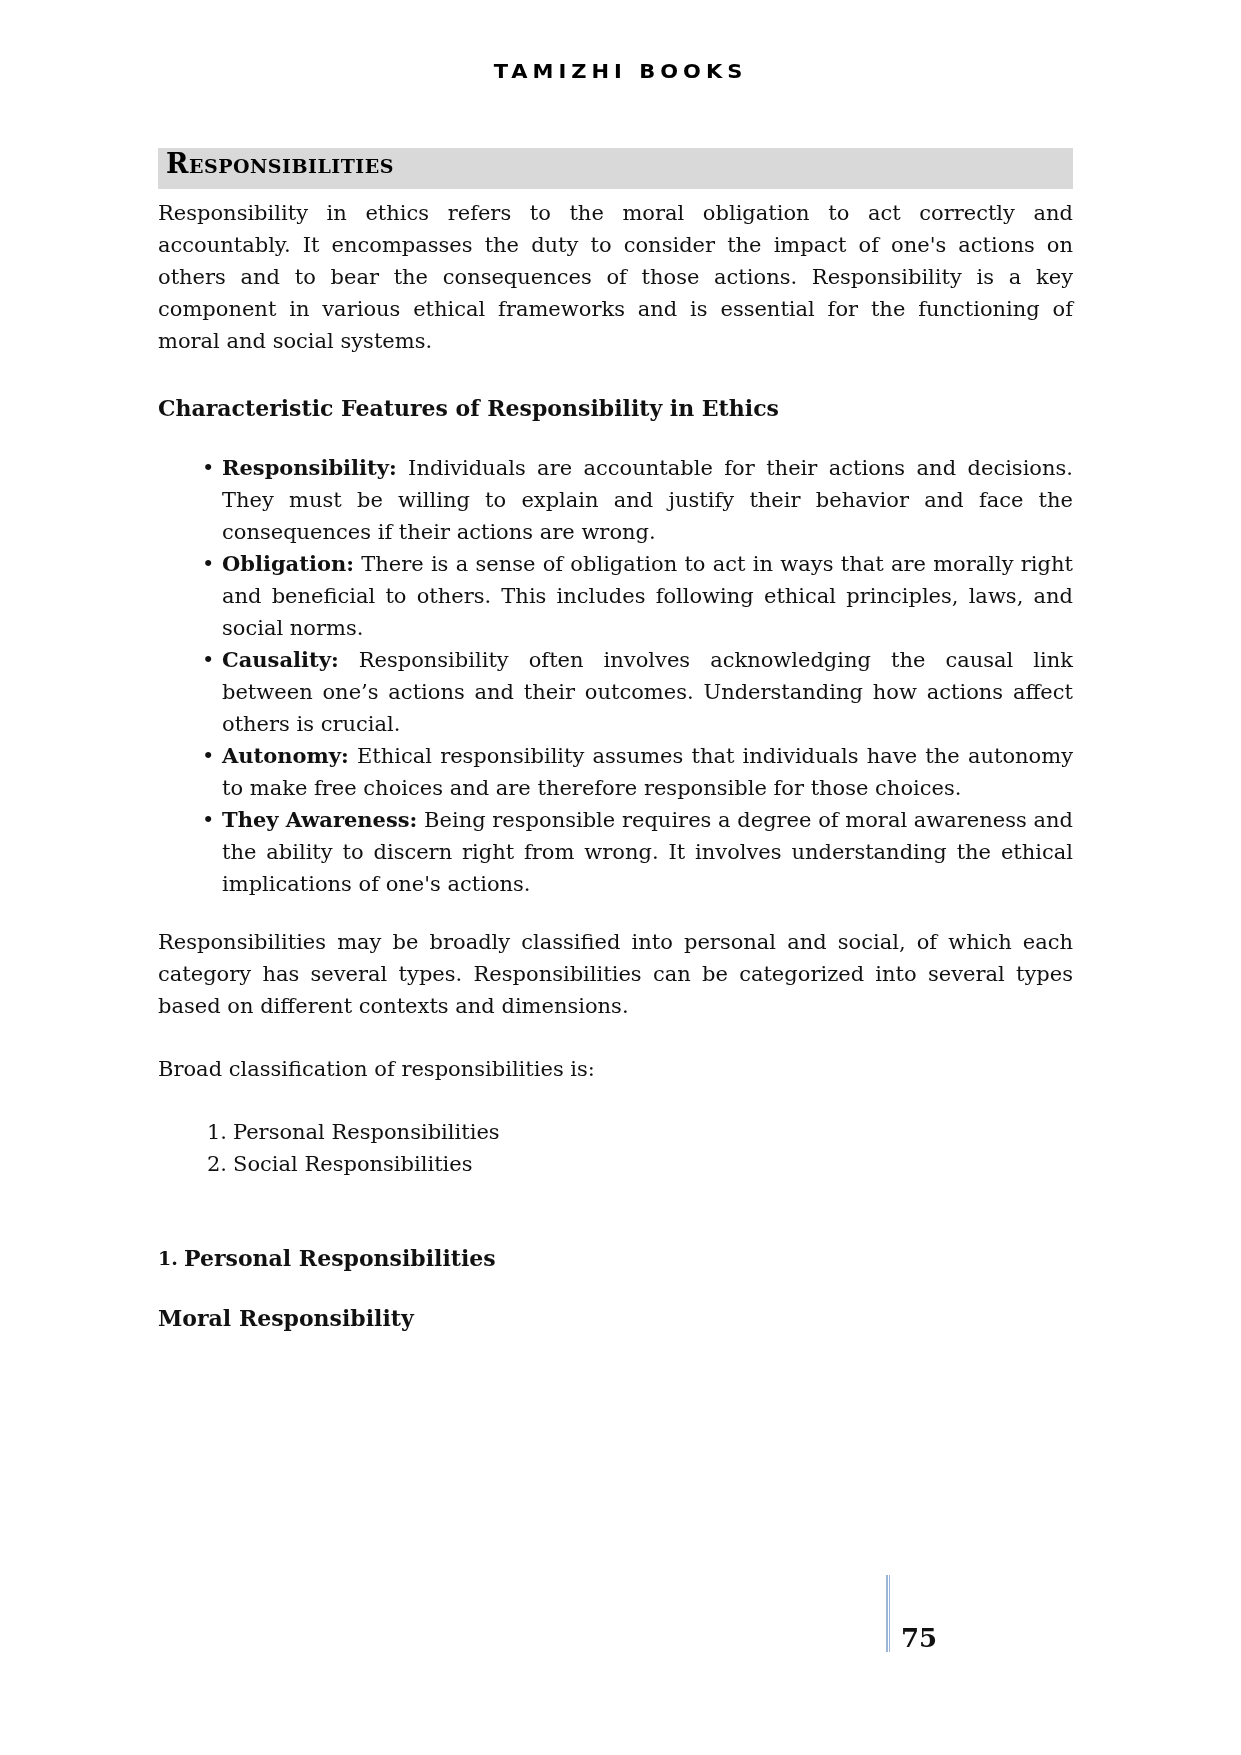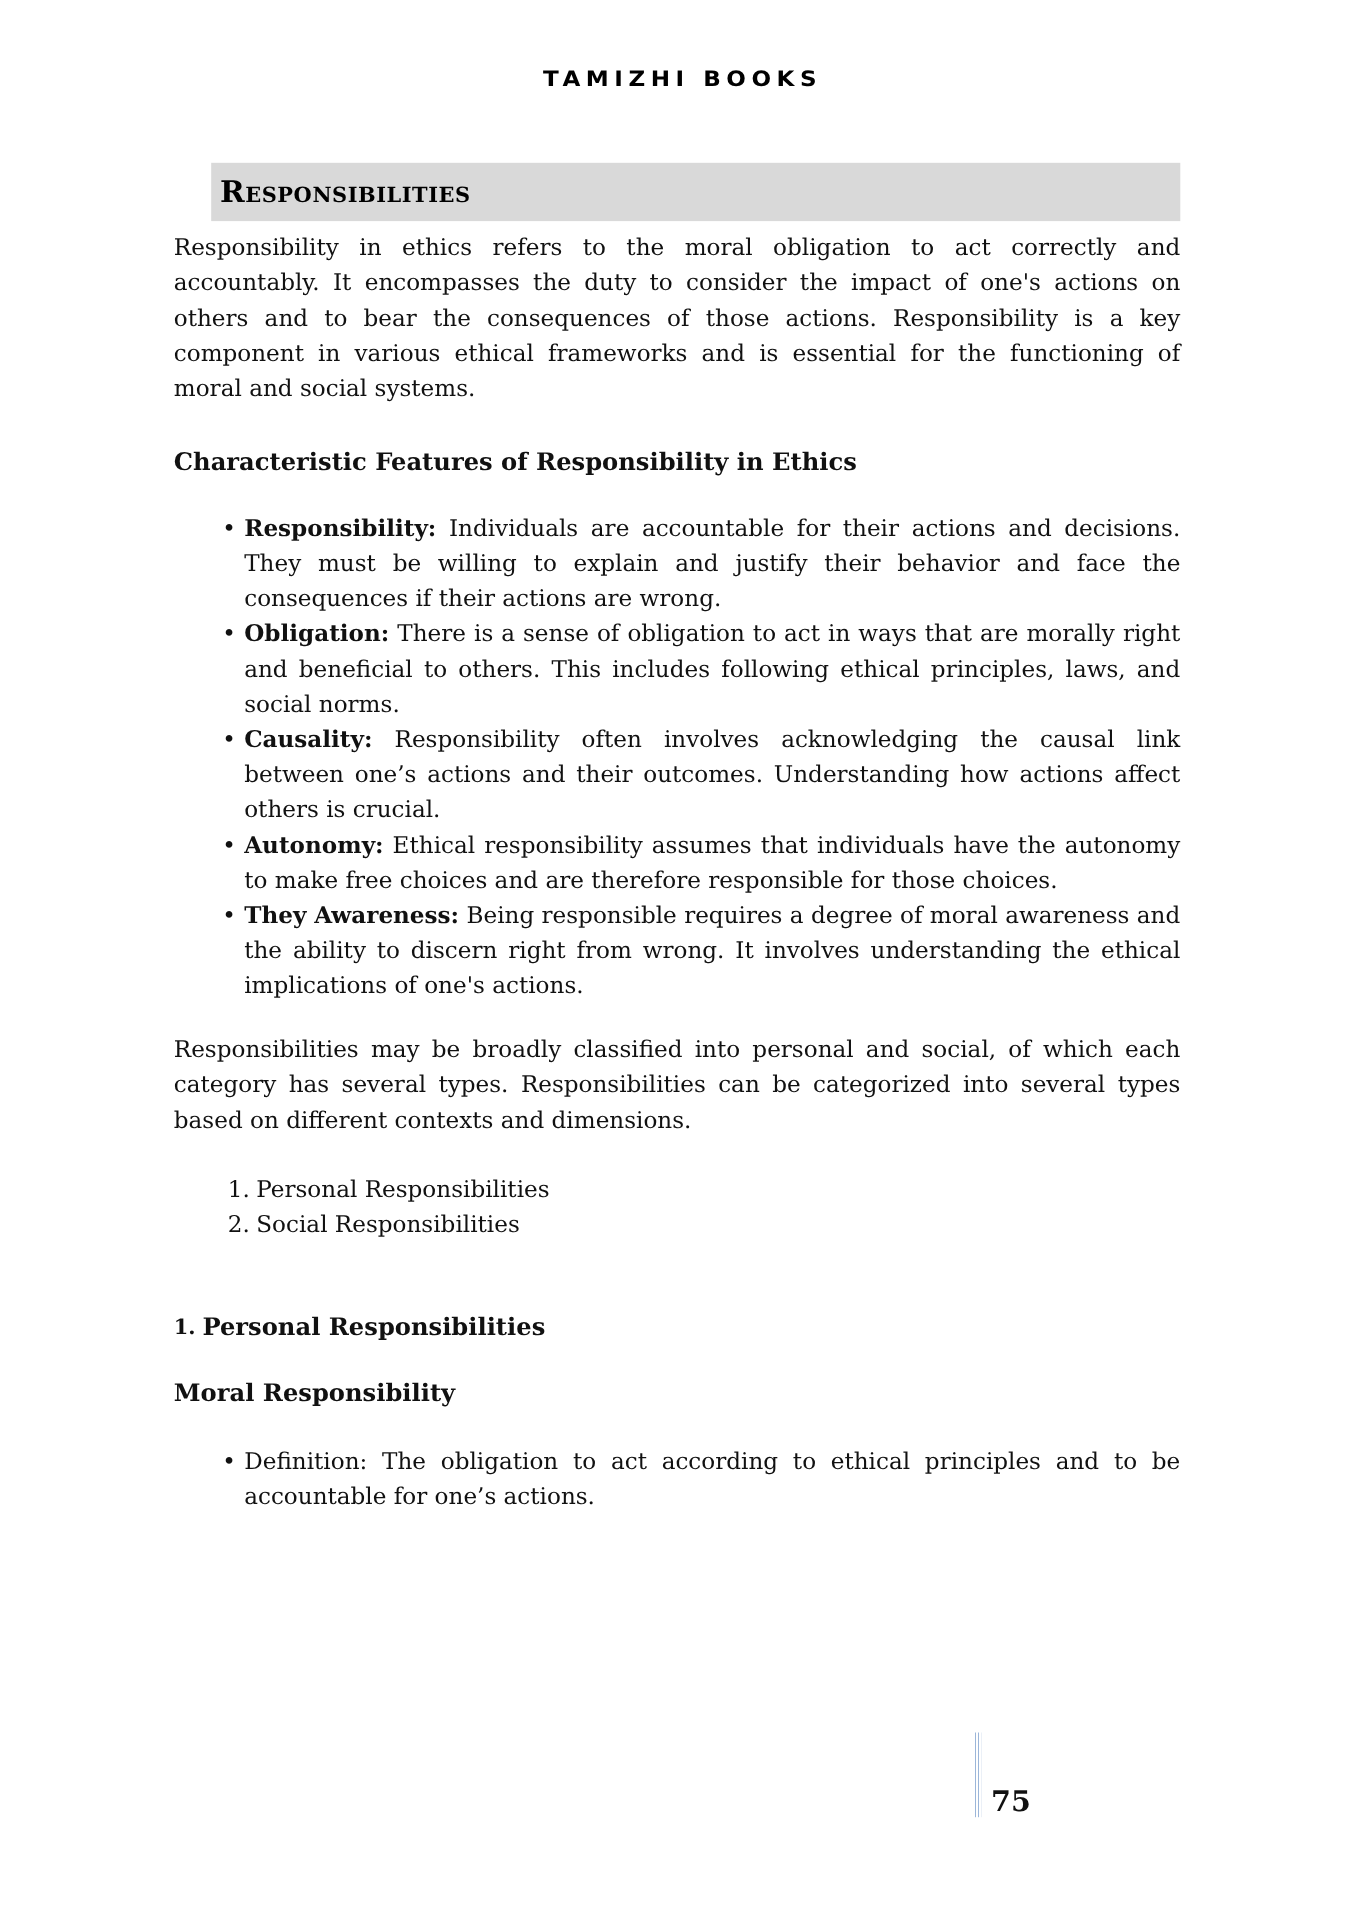--- a/index.html
+++ b/index.html
@@ -30,28 +30,27 @@
     color:#000;
   }
   .content{
     margin:0 168px 0 158px; 
     font-size:21px;
     line-height:32px;
   }
   .title-bar{
     margin-top:62px;
     background:var(--title-bar-bg);
-    padding:12px 10px 10px 8px;
+    padding:0 10px 10px 8px;
     font-size:27px;
     line-height:31px;
     font-weight:bold;
     font-variant:small-caps;
     letter-spacing:0.5px;
     color:#000;
-    margin-left:34px;
   }
   p.body-text{text-align:justify;}
   .intro{margin-top:8px;}
   h2.doc-h2{
     font-size:22px;
     line-height:30px;
     font-weight:bold;
   }
   .h2-features{margin-top:36px;}
   .bullet-list{list-style:none;margin-top:29px;}
@@ -143,41 +142,39 @@
     <li><span class="term">Responsibility:</span><span> Individuals are accountable for their actions and decisions. They must be willing to explain and justify their behavior and face the consequences if their actions are wrong.</span></li>
     <li><span class="term">Obligation:</span><span> There is a sense of obligation to act in ways that are morally right and beneficial to others. This includes following ethical principles, laws, and social norms.</span></li>
     <li><span class="term">Causality:</span><span> Responsibility often involves acknowledging the causal link between one’s actions and their outcomes. Understanding how actions affect others is crucial.</span></li>
     <li><span class="term">Autonomy:</span><span> Ethical responsibility assumes that individuals have the autonomy to make free choices and are therefore responsible for those choices.</span></li>
     <li><span class="term">They Awareness:</span><span> Being responsible requires a degree of moral awareness and the ability to discern right from wrong. It involves understanding the ethical implications of one's actions.</span></li>
   </ul>
 
 
   <p class="body-text cat-paragraph">Responsibilities may be broadly classified into personal and social, of which each category has several types. Responsibilities can be categorized into several types based on different contexts and dimensions.</p>
 
+  <p class="body-text broad-line">Broad classification of responsibilities is:</p>
 
   <ol class="classification">
     <li>
         <span class="num">1.</span>
         <span>Personal Responsibilities</span>
       </li>
     <li>
         <span class="num">2.</span>
         <span>Social Responsibilities</span>
       </li>
   </ol>
 
   <h3 class="h3-numbered">
     <span class="num">1.</span>
     <span>Personal Responsibilities</span>
   </h3>
 
   <h3 class="h3-plain">Moral Responsibility</h3>
 
-  <ul class="bullet-list definition-list">
-    <li>Definition: The obligation to act according to ethical principles and to be accountable for one’s actions.</li>
-  </ul>
 
 </main>
 
 <footer class="page-number-block">
   <div class="page-number-rule"></div>
   <div class="page-number">75</div>
 </footer>
 
 </body></html>

